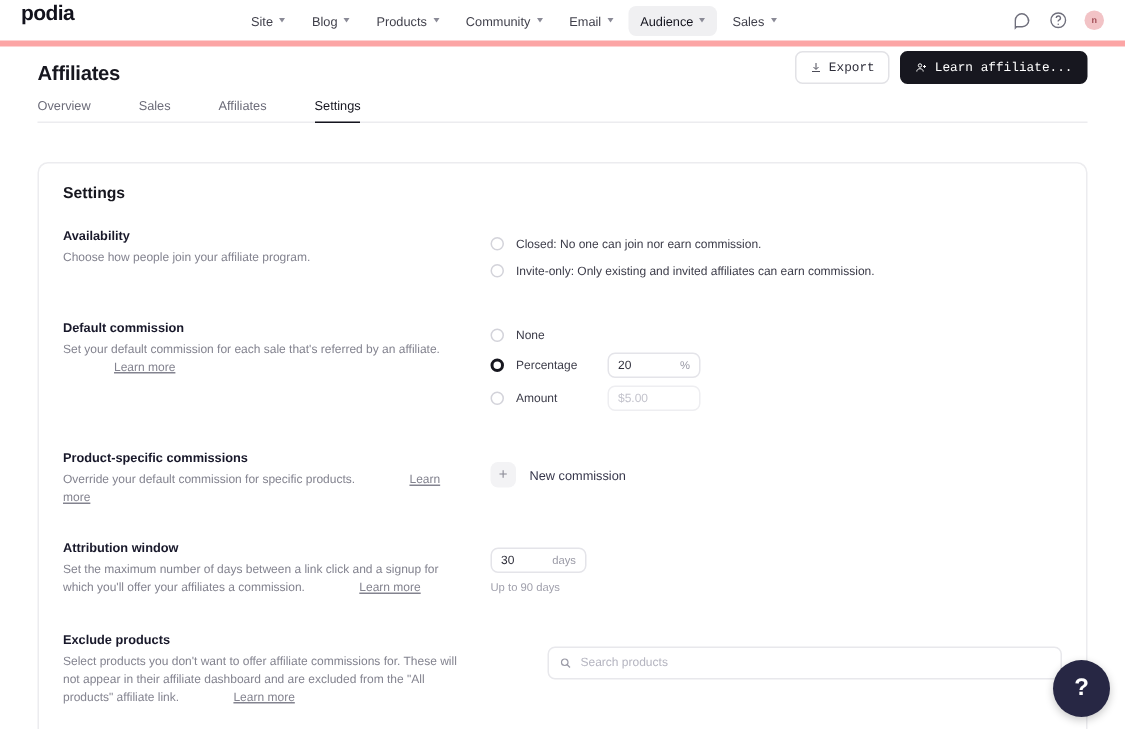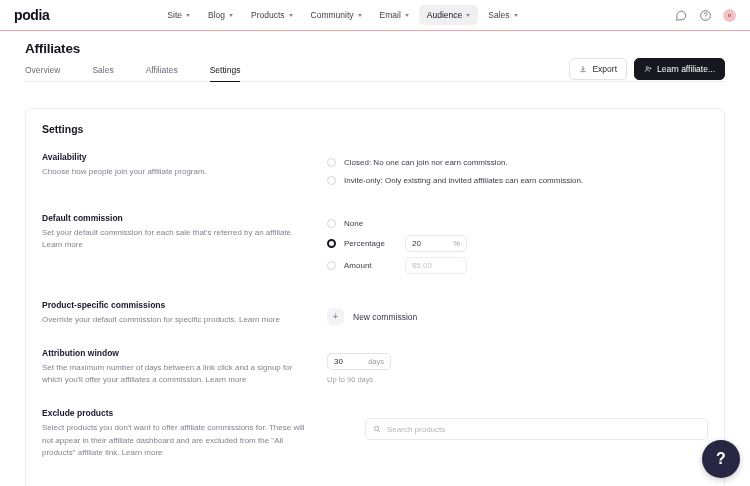--- a/index.html
+++ b/index.html
@@ -8,23 +8,22 @@
     background: #ffffff;
     font-family: "Liberation Sans", sans-serif;
     color: #1a1a24;
     overflow: hidden;
   }
 
   
   .topbar {
     height: 31px;
     display: flex;
-    align-items: center;
     padding: 0 14px;
-    border-bottom: 1px solid #fca5a5;
+    border-bottom: 4px solid #fca5a5;
     background: #fff;
     position: relative;
   }
   .logo {
     font-size: 14px;
     font-weight: 700;
     letter-spacing: -0.4px;
     color: #12121c;
   }
   .nav {
@@ -91,22 +90,22 @@
     color: #6c6c79;
     padding-bottom: 6px;
     cursor: pointer;
     border-bottom: 1.5px solid transparent;
     margin-bottom: -1px;
   }
   .tab.active { color: #14141e; border-bottom-color: #14141e; font-weight: 400; }
 
   .head-actions {
     position: absolute;
-    top: 27px; right: 25px;
-    display: flex; align-items: center; gap: 7px;
+    top: 3px; right: 25px;
+    display: flex; align-items: center; gap: 7px; font-family: Liberation Mono, monospace;
   }
   .btn {
     display: flex; align-items: center; gap: 5px;
     font-size: 8.5px;
     border-radius: 5px;
     padding: 5px 9px;
     cursor: pointer;
     white-space: nowrap;
   }
   .btn-secondary {
@@ -150,21 +149,23 @@
     color: #18182a;
     margin-bottom: 4px;
   }
   .sec-desc {
     font-size: 8px;
     line-height: 1.52;
     color: #83838f;
   }
   .lnk {
     color: #83838f;
-    cursor: pointer;
+    text-decoration: underline;
+    cursor: pointer;
+    margin-left: 34px;
   }
 
   
   .radio-line {
     display: flex;
     align-items: center;
     gap: 8px;
     height: 18px;
     margin-bottom: 0px;
   }

